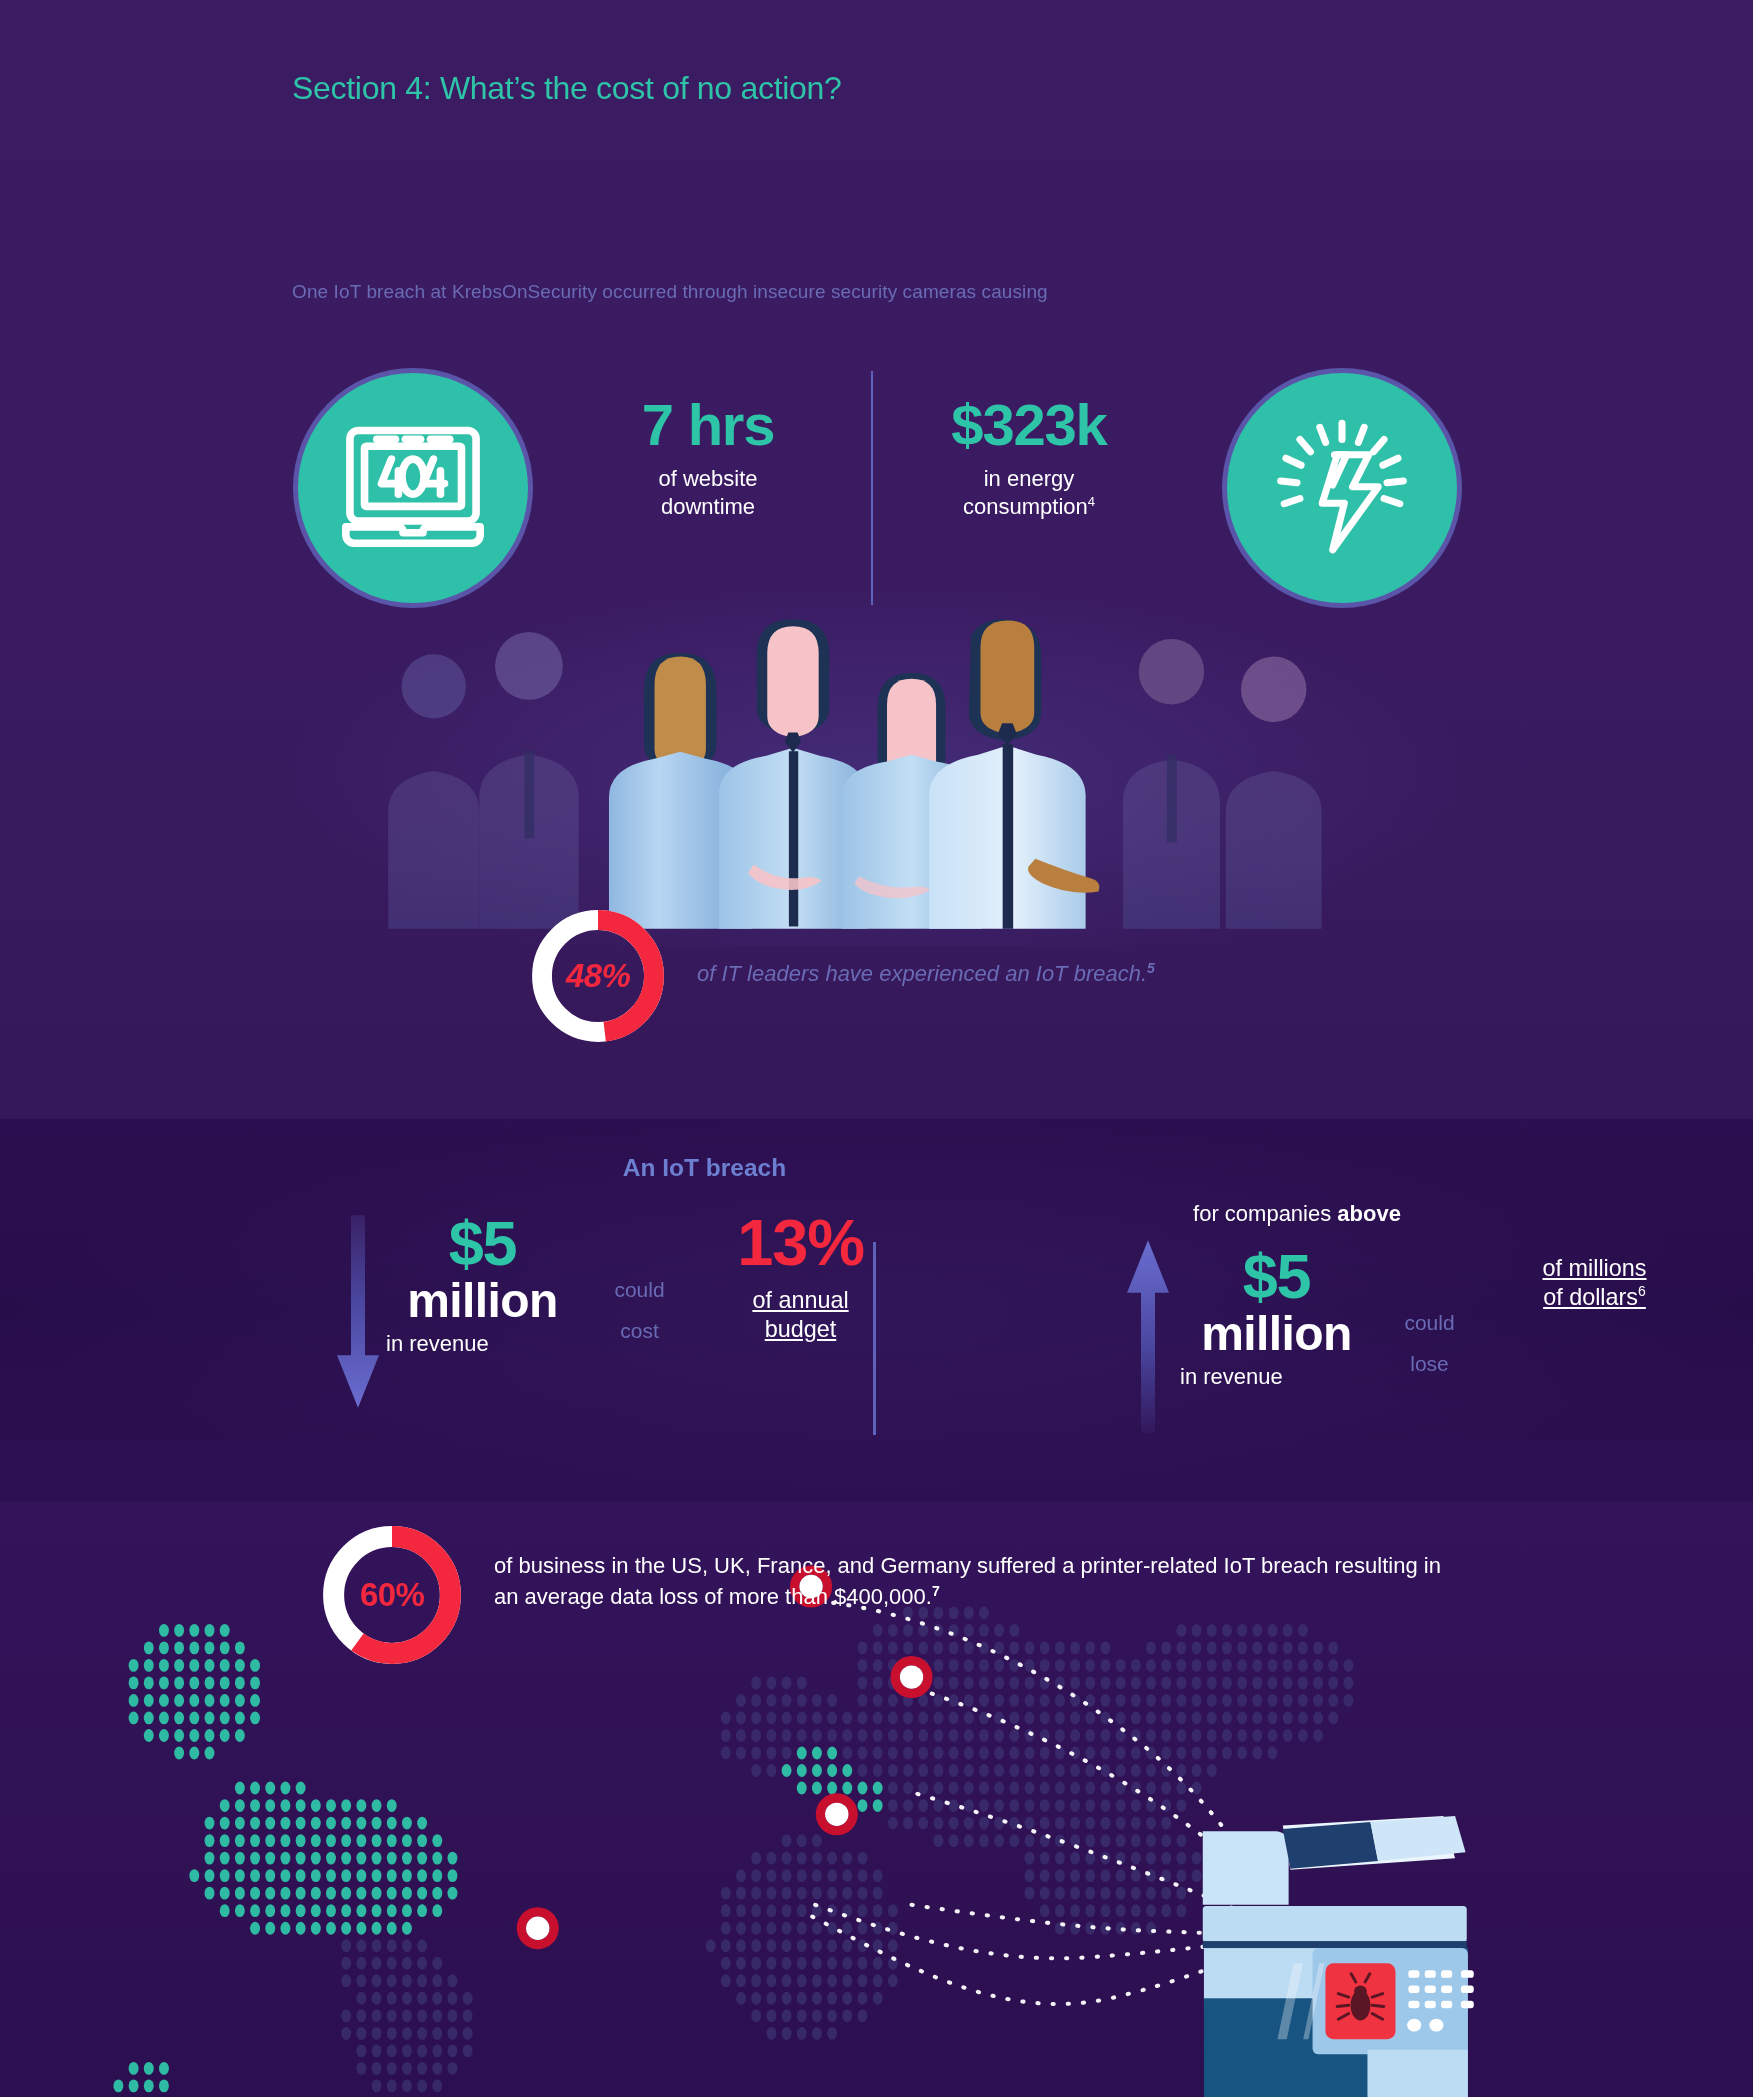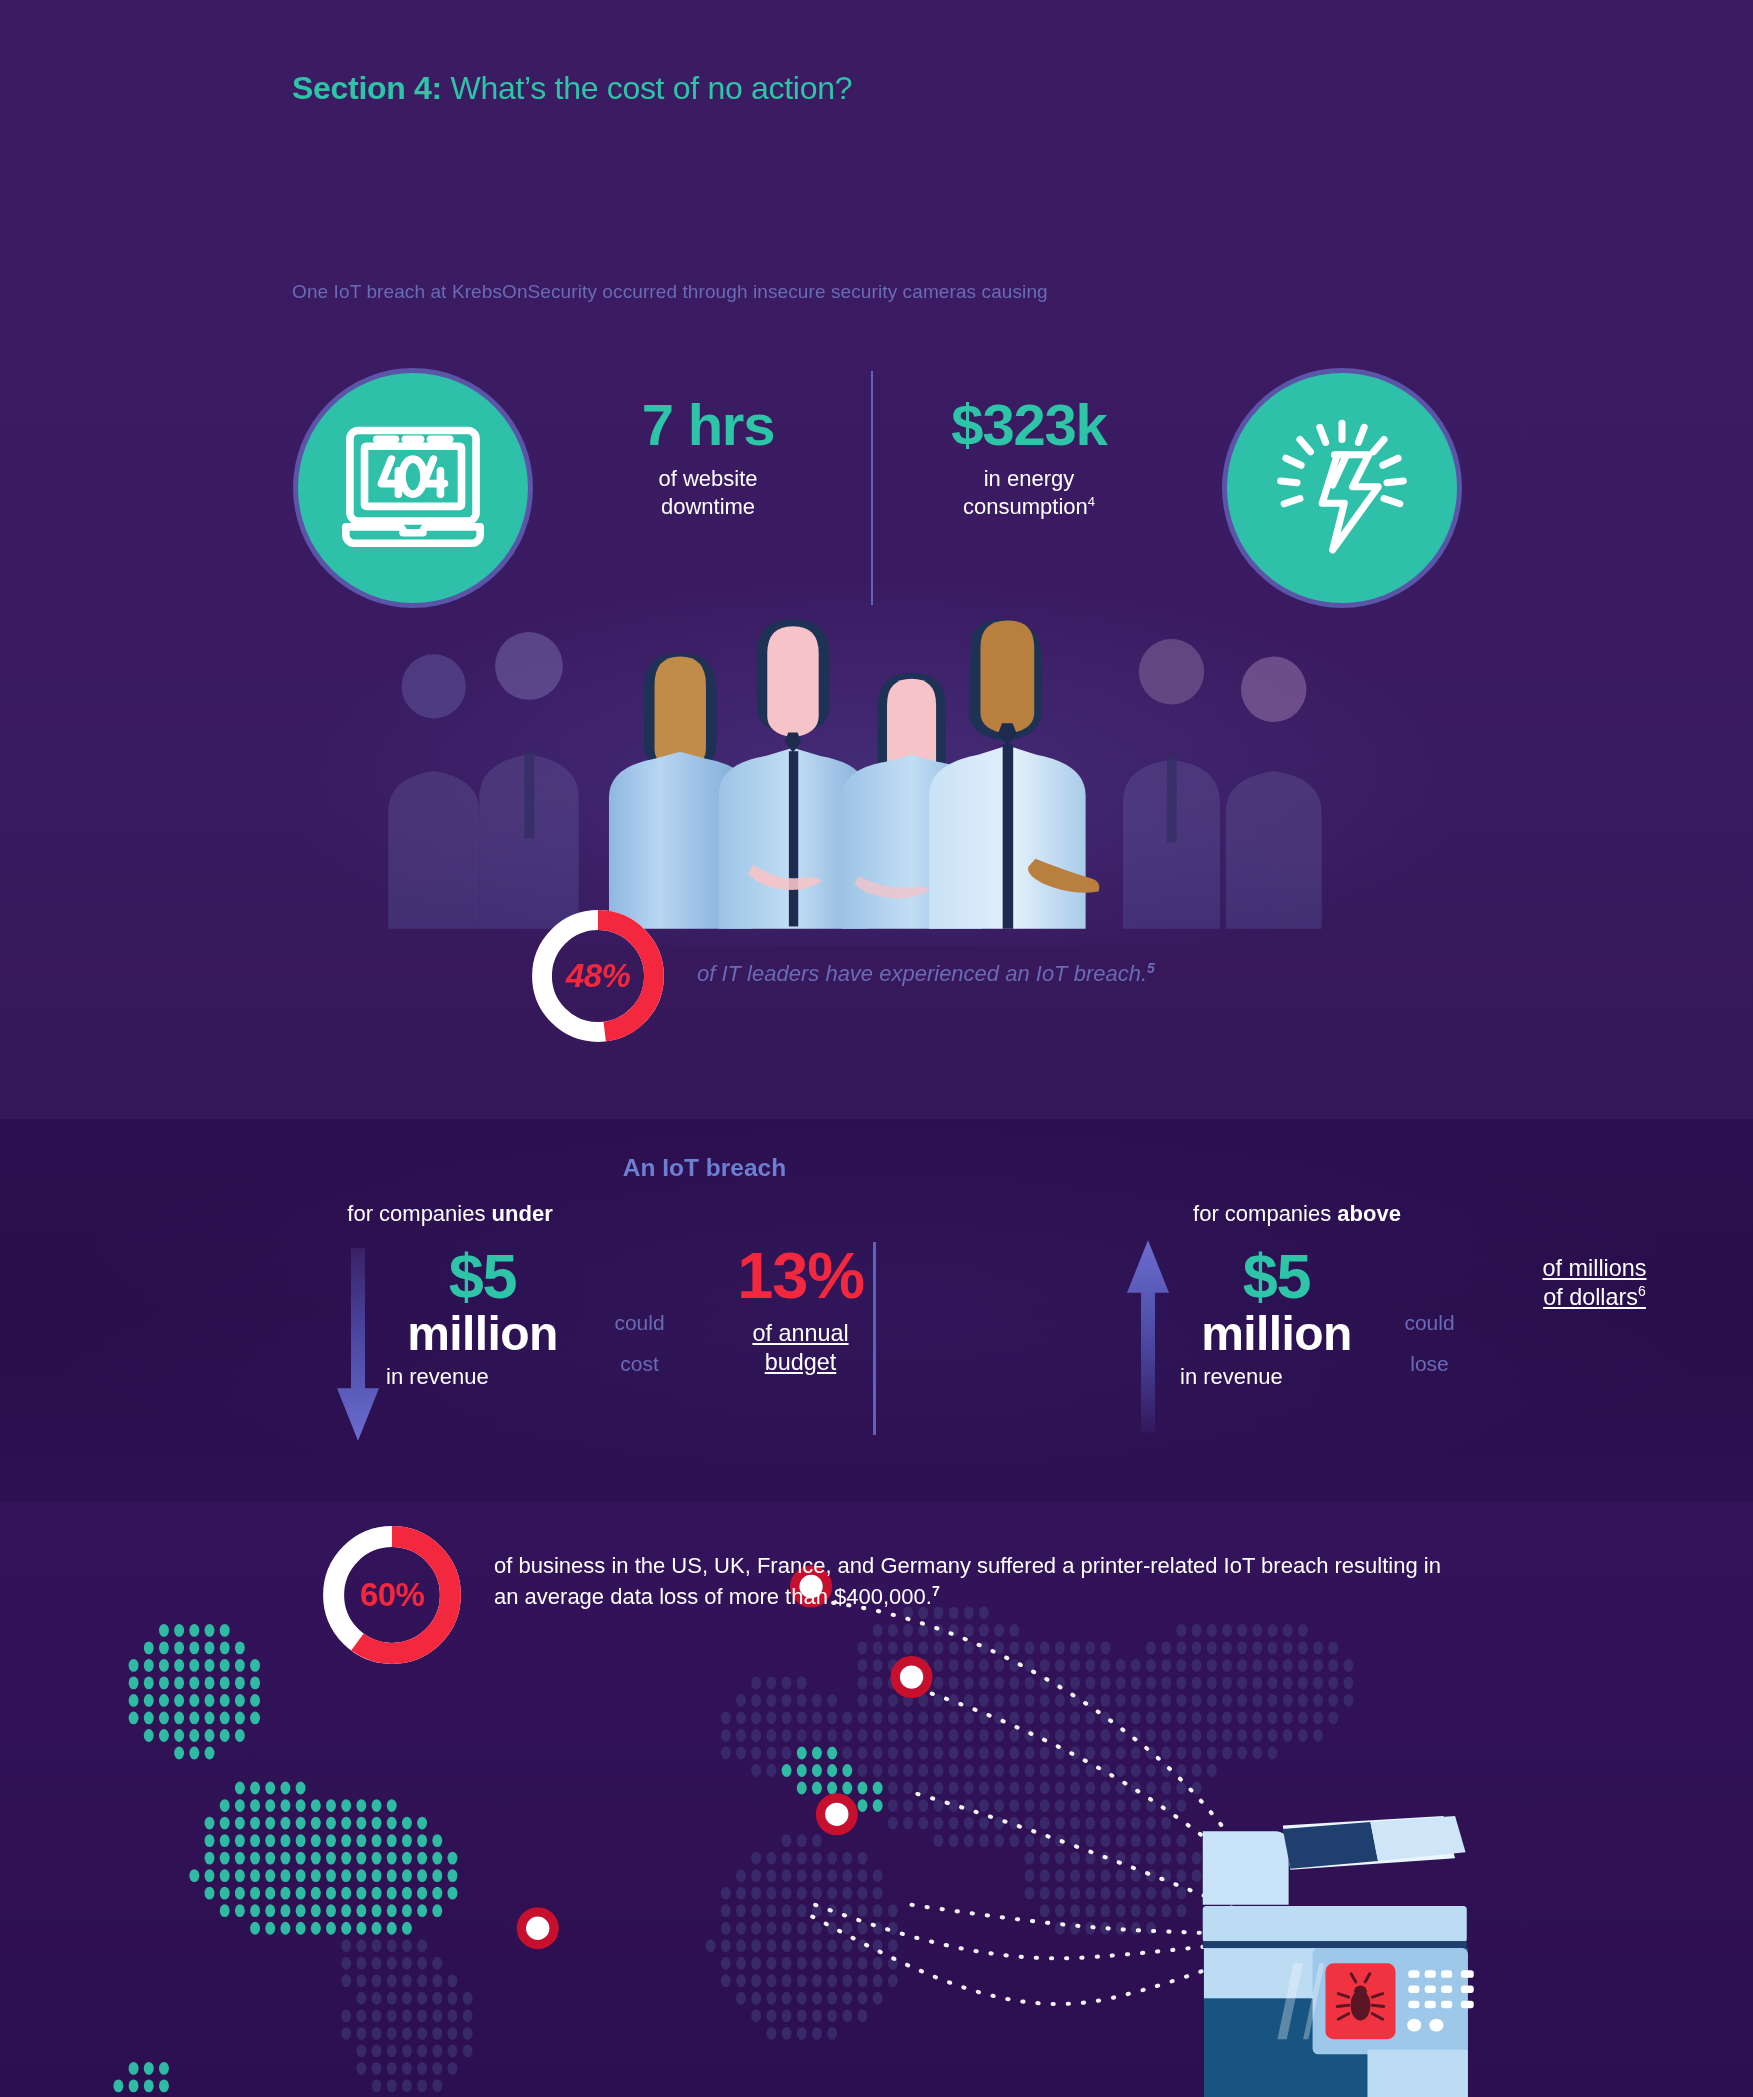--- a/index.html
+++ b/index.html
@@ -23,21 +23,21 @@
     background:radial-gradient(ellipse at 50% 55%, rgba(96,86,175,0.30) 0%, rgba(58,27,98,0) 72%);
   }
   #mid-glow {
     position:absolute; left:0; top:1119px; width:1753px; height:383px;
     background:radial-gradient(ellipse at 50% 50%, rgba(80,55,140,0.22) 0%, rgba(40,13,75,0) 70%);
   }
 
   
   #header { position:absolute; left:292px; top:70px; width:1198px; }
   #section-title { font-size:32px; font-weight:400; color:#2ec4a8; letter-spacing:-0.3px; }
-  #section-title .lead { font-weight:700; }
+  #section-title .lead { font-weight:400; }
   #section-sub {
     margin-top:14px; font-size:23.4px; line-height:1.30; color:#ffffff; font-weight:300;
     max-width:1175px;
   }
 
   
   #krebs-line {
     position:absolute; left:292px; top:281px; width:1198px;
     font-size:19px; color:#6a6bb5; font-weight:400; letter-spacing:0.1px;
   }
@@ -302,21 +302,20 @@
     </svg>
     <div class="pct">48%</div>
   </div>
   <div class="caption"><span>of IT leaders have experienced an IoT breach.</span><sup>5</sup></div>
 </div>
 
 <div id="breach-title">An IoT breach</div>
 <div id="breach-divider"></div>
 
 <div class="breach-col" id="col-under">
-  <div class="breach-head"><span>for companies </span><b>under</b></div>
   <div class="breach-body">
     <div class="arrow" id="arrow-down">
       <svg width="42" height="193" viewBox="0 0 72 330">
         <defs>
             <linearGradient id="gdown" x1="0" y1="0" x2="0" y2="1">
           <stop offset="0%" stop-color="#3a2166"></stop>
               <stop offset="45%" stop-color="#4a47a0"></stop>
               <stop offset="100%" stop-color="#6a6dd0"></stop>
         </linearGradient>
           </defs>

